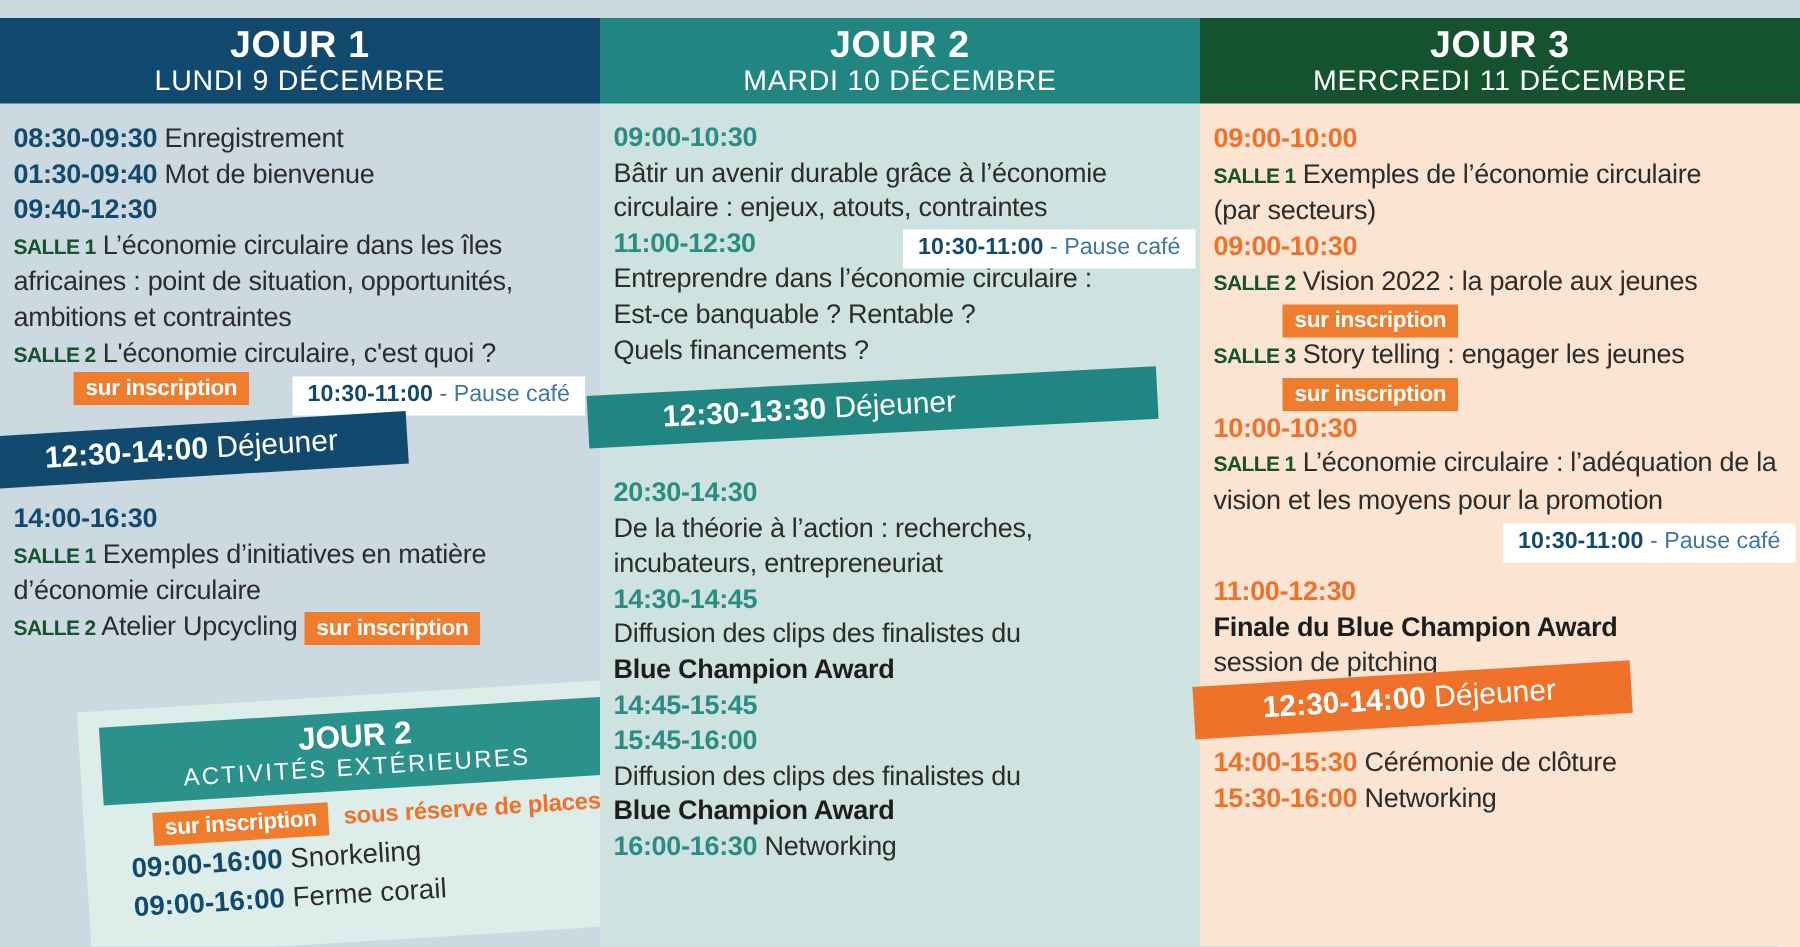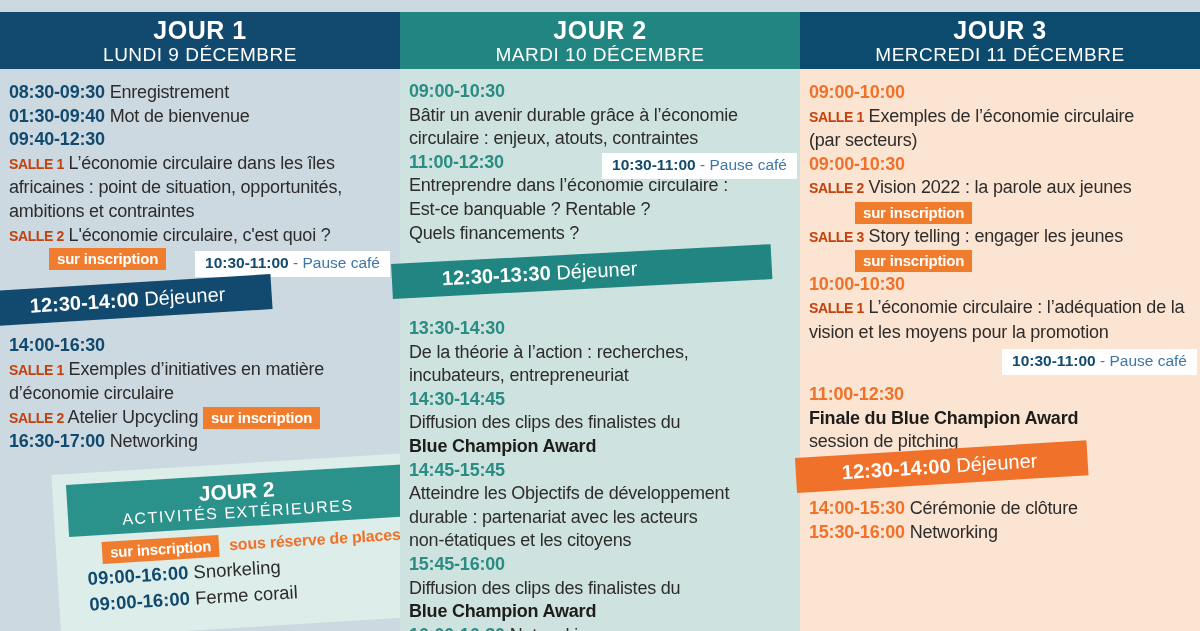--- a/index.html
+++ b/index.html
@@ -9,31 +9,31 @@
     background:#ccd9e0;
   }
   .col{position:absolute;top:12px;width:400px;height:631px;}
   #col1{left:0;background:#ccd9e0;}
   #col2{left:400px;background:#cee3df;}
   #col3{left:800px;background:#fce4d3;}
 
   .hdr{height:57px;color:#ffffff;text-align:center;display:flex;flex-direction:column;justify-content:center;gap:1px;}
   #col1 .hdr{background:#114a6e;}
   #col2 .hdr{background:#218681;}
-  #col3 .hdr{background:#0c4a6e;}
+  #col3 .hdr{background:#14532d;}
   .hdr .t1{font-size:25px;font-weight:bold;letter-spacing:.5px;line-height:26px;}
   .hdr .t2{font-size:19px;letter-spacing:.5px;line-height:21px;}
 
   .blk{position:absolute;left:0;right:0;padding:0 9px;}
   .row{margin:0;font-size:18px;line-height:23.6px;color:#2d2c2b;white-space:pre-line;letter-spacing:-0.2px;}
   .time{font-weight:bold;white-space:nowrap;}
   #col1 .time{color:#114a6e;}
   #col2 .time{color:#2a8c83;}
   #col3 .time{color:#f0722a;}
-  .salle{color:#c2410c;font-weight:bold;font-size:14px;letter-spacing:-0.4px;}
+  .salle{color:#14532d;font-weight:bold;font-size:14px;letter-spacing:-0.4px;}
   .bold-dark{color:#1d1d1b;font-weight:bold;}
   .badge{display:inline-block;background:#f07c2e;color:#ffffff;font-weight:bold;font-size:15px;line-height:19px;padding:1px 8px 2px;letter-spacing:-0.2px;white-space:nowrap;}
   .ind{padding-left:46px;}
 
   .pause{position:absolute;background:#ffffff;padding:2px 10px 4px;font-size:15.5px;line-height:20px;white-space:nowrap;}
   .pause .pt{font-weight:bold;color:#114a6e;}
   .pause .pl{color:#3f76a8;}
 
   .banner{position:absolute;color:#ffffff;font-size:20px;line-height:24px;padding:5px 0 6px;transform-origin:left center;white-space:nowrap;}
   .banner .bt{font-weight:bold;}
@@ -78,21 +78,20 @@
 
   <div class="pause" id="pause-d1"><span class="pt">10:30-11:00</span><span class="pl"> - </span><span class="pl">Pause café</span></div>
 
   <div class="banner" id="banner-d1"><span class="bt">12:30-14:00</span> <span>Déjeuner</span></div>
 
   <div class="blk" style="top:322px">
     <p class="row"><span class="time">14:00-16:30</span></p>
     <p class="row"><span class="salle">SALLE 1</span> <span>Exemples d’initiatives en matière
 d’économie circulaire</span></p>
     <p class="row"><span class="salle">SALLE 2</span> <span>Atelier Upcycling</span> <span class="badge">sur inscription</span></p>
-    <p class="row"><span class="time">16:30-17:00</span> <span>Networking</span></p>
   </div>
 
   <div class="card">
     <div class="card-banner">
       <div class="t1">JOUR 2</div>
       <div class="t2">ACTIVITÉS EXTÉRIEURES</div>
     </div>
     <div class="card-badges">
       <span class="badge">sur inscription</span>
       <span class="card-note">sous réserve de places disponibles</span>
@@ -116,30 +115,27 @@
     <p class="row">Entreprendre dans l’économie circulaire :
 Est-ce banquable ? Rentable ?
 Quels financements ?</p>
   </div>
 
   <div class="pause" id="pause-d2"><span class="pt">10:30-11:00</span><span class="pl"> - </span><span class="pl">Pause café</span></div>
 
   <div class="banner" id="banner-d2"><span class="bt">12:30-13:30</span> <span>Déjeuner</span></div>
 
   <div class="blk" style="top:305px">
-    <p class="row"><span class="time">13:30-14:30</span></p>
+    <p class="row"><span class="time">20:30-14:30</span></p>
     <p class="row">De la théorie à l’action : recherches,
 incubateurs, entrepreneuriat</p>
     <p class="row"><span class="time">14:30-14:45</span></p>
     <p class="row"><span>Diffusion des clips des finalistes du</span>
 <strong class="bold-dark">Blue Champion Award</strong></p>
     <p class="row"><span class="time">14:45-15:45</span></p>
-    <p class="row">Atteindre les Objectifs de développement
-durable : partenariat avec les acteurs
-non-étatiques et les citoyens</p>
     <p class="row"><span class="time">15:45-16:00</span></p>
     <p class="row"><span>Diffusion des clips des finalistes du</span>
 <strong class="bold-dark">Blue Champion Award</strong></p>
     <p class="row"><span class="time">16:00-16:30</span> <span>Networking</span></p>
   </div>
 </div>
 
 <div class="col" id="col3">
   <div class="hdr">
     <div class="t1">JOUR 3</div>

